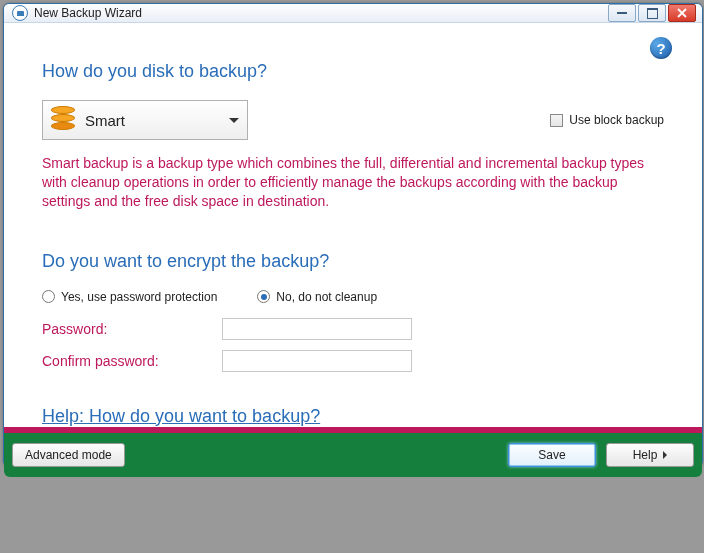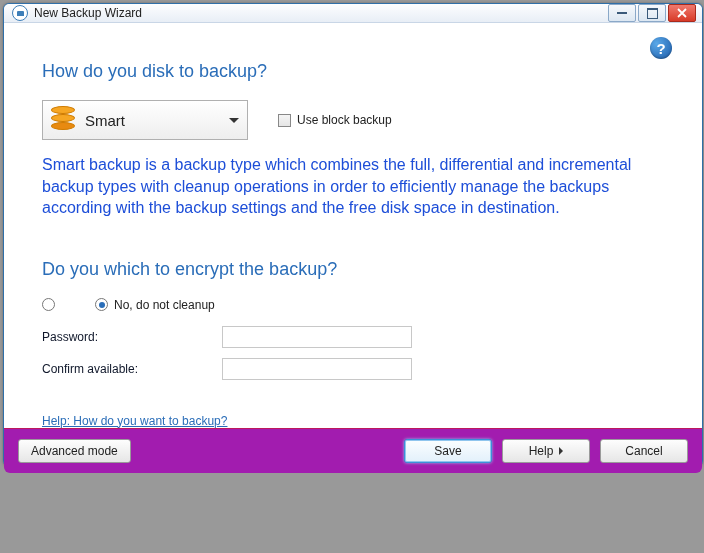--- a/index.html
+++ b/index.html
@@ -91,21 +91,21 @@
     font-weight: normal;
     margin: 28px 0 18px 0;
   }
   .heading2 {
     color: #2a6db8;
     font-size: 18px;
     font-weight: normal;
     margin: 40px 0 18px 0;
   }
 
-  .type-row { display: flex; align-items: center; gap: 30px; }
+  .type-row { display: flex; align-items: center; gap: 30px; justify-content: space-between; }
   .type-select {
     width: 206px; height: 40px;
     border: 1px solid #b0b0b0;
     background: linear-gradient(#fff, #eee);
     display: flex; align-items: center;
     padding: 0 8px;
     position: relative;
   }
   .barrel {
     width: 24px; height: 28px;
@@ -129,47 +129,47 @@
     border-top: 5px solid #333;
   }
   .check-col { display:flex; flex-direction:column; gap:9px; }
   .check-row { display:flex; align-items:center; gap:6px; font-size:12px; }
   .cbox {
     width:13px; height:13px;
     border:1px solid #888;
     background: linear-gradient(#f5f5f5,#e5e5e5);
   }
 
-  .desc { font-size:16px; color:#1d4ed8; margin-top:14px; line-height:1.35; }
+  .desc { font-size:14px; color:#be185d; margin-top:14px; line-height:1.35; }
 
   .radio-row { display:flex; gap:40px; font-size:12px; margin-bottom:14px; }
   .radio-item { display:flex; align-items:center; gap:6px; }
   .radio {
     width:13px; height:13px; border-radius:50%;
     border:1px solid #777; background:#fff;
     display:flex; align-items:center; justify-content:center;
   }
   .radio.sel::after { content:""; width:6px; height:6px; border-radius:50%; background:#2a6db8; }
 
   .form-row { display:flex; align-items:center; margin-bottom:10px; }
-  .form-row label { width:180px; color:#0f172a; font-size:12px; }
+  .form-row label { width:180px; color:#be185d; font-size:14px; }
   .form-row input {
     width: 190px; height:22px;
     border:1px solid #c8c8c8;
     background:#fff;
     padding: 0 4px;
   }
 
-  .help-link { color:#2a6db8; text-decoration:underline; font-size:12px; display:inline-block; margin-top:24px; }
+  .help-link { color:#2a6db8; text-decoration:underline; font-size:18px; display:inline-block; margin-top:24px; }
 
   .footer {
-    border-top:1px solid #be185d;
-    padding: 10px 14px;
+    border-top:6px solid #be185d;
+    padding: 10px 8px;
     display:flex; align-items:center;
-    background:#a21caf;
+    background:#15803d;
     border-radius: 0 0 6px 6px;
   }
   .btn {
     min-width:88px; height:24px;
     border:1px solid #9a9a9a;
     background: linear-gradient(#fdfdfd,#e6e6e6);
     border-radius:3px;
     font-size:12px;
     display:flex; align-items:center; justify-content:center;
     padding: 0 12px;
@@ -226,47 +226,47 @@
       <div class="check-col">
         <div class="check-row">
           <div class="cbox"></div>
           <span>Use block backup</span>
         </div>
       </div>
     </div>
 
     <div class="desc">Smart backup is a backup type which combines the full, differential and incremental backup types with cleanup operations in order to efficiently manage the backups according with the backup settings and the free disk space in destination.</div>
 
-    <div class="heading2">Do you which to encrypt the backup?</div>
+    <div class="heading2">Do you want to encrypt the backup?</div>
 
     <div class="radio-row">
       <div class="radio-item">
         <div class="radio"></div>
+        <span>Yes, use password protection</span>
       </div>
       <div class="radio-item">
         <div class="radio sel"></div>
         <span>No, do not cleanup</span>
       </div>
     </div>
 
     <div class="form-row">
       <label>Password:</label>
       <input type="password" value="" style="">
     </div>
     <div class="form-row">
-      <label>Confirm available:</label>
+      <label>Confirm password:</label>
       <input type="password" value="" style="">
     </div>
 
     <a class="help-link">Help: How do you want to backup?</a>
   </div>
 
   <div class="footer">
     <div class="btn">Advanced mode</div>
     <div class="spacer"></div>
     <div class="btn primary">Save</div>
     <div class="btn">
       <span>Help</span>
       <div class="save-arrow"></div>
     </div>
-    <div class="btn">Cancel</div>
   </div>
 </div>
 
 </body></html>

